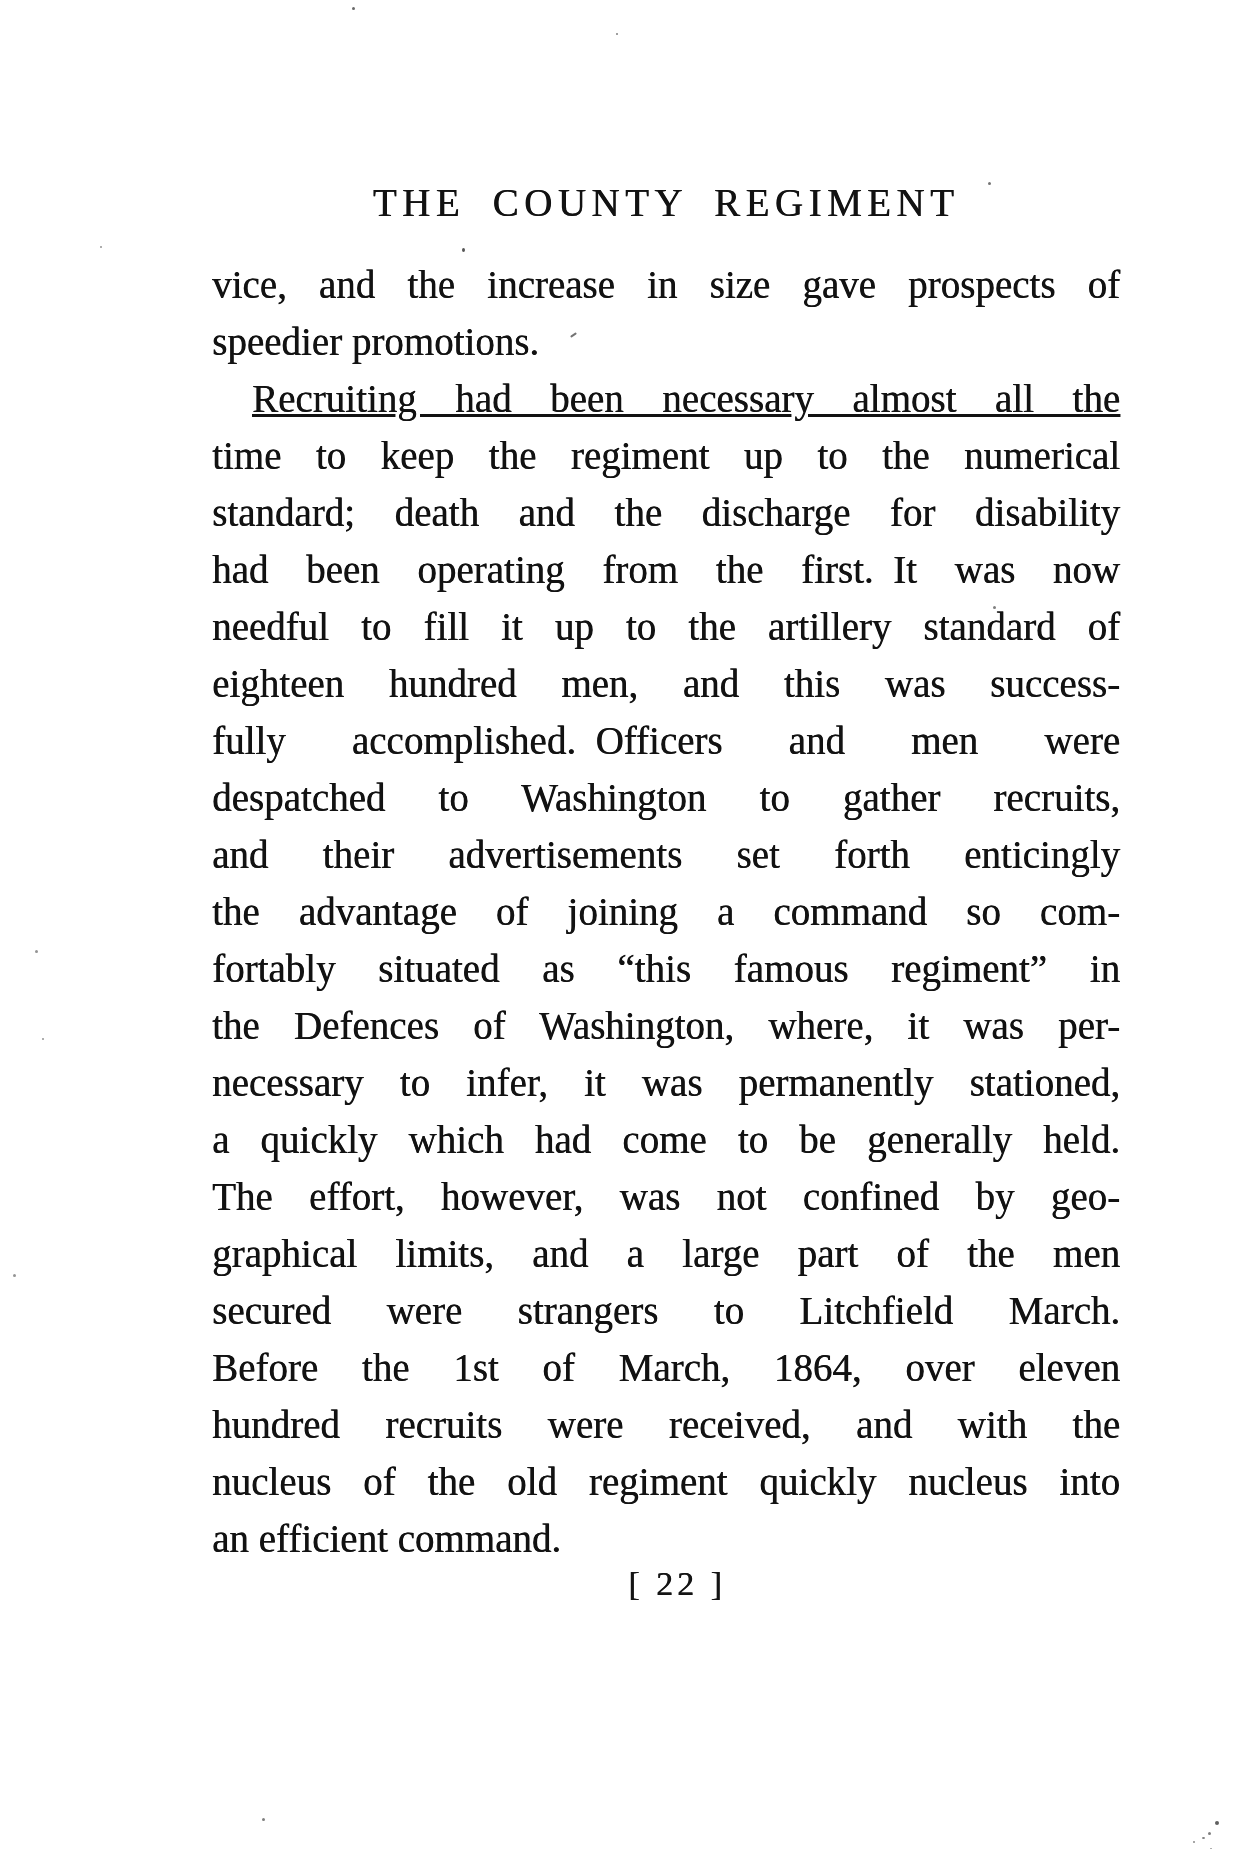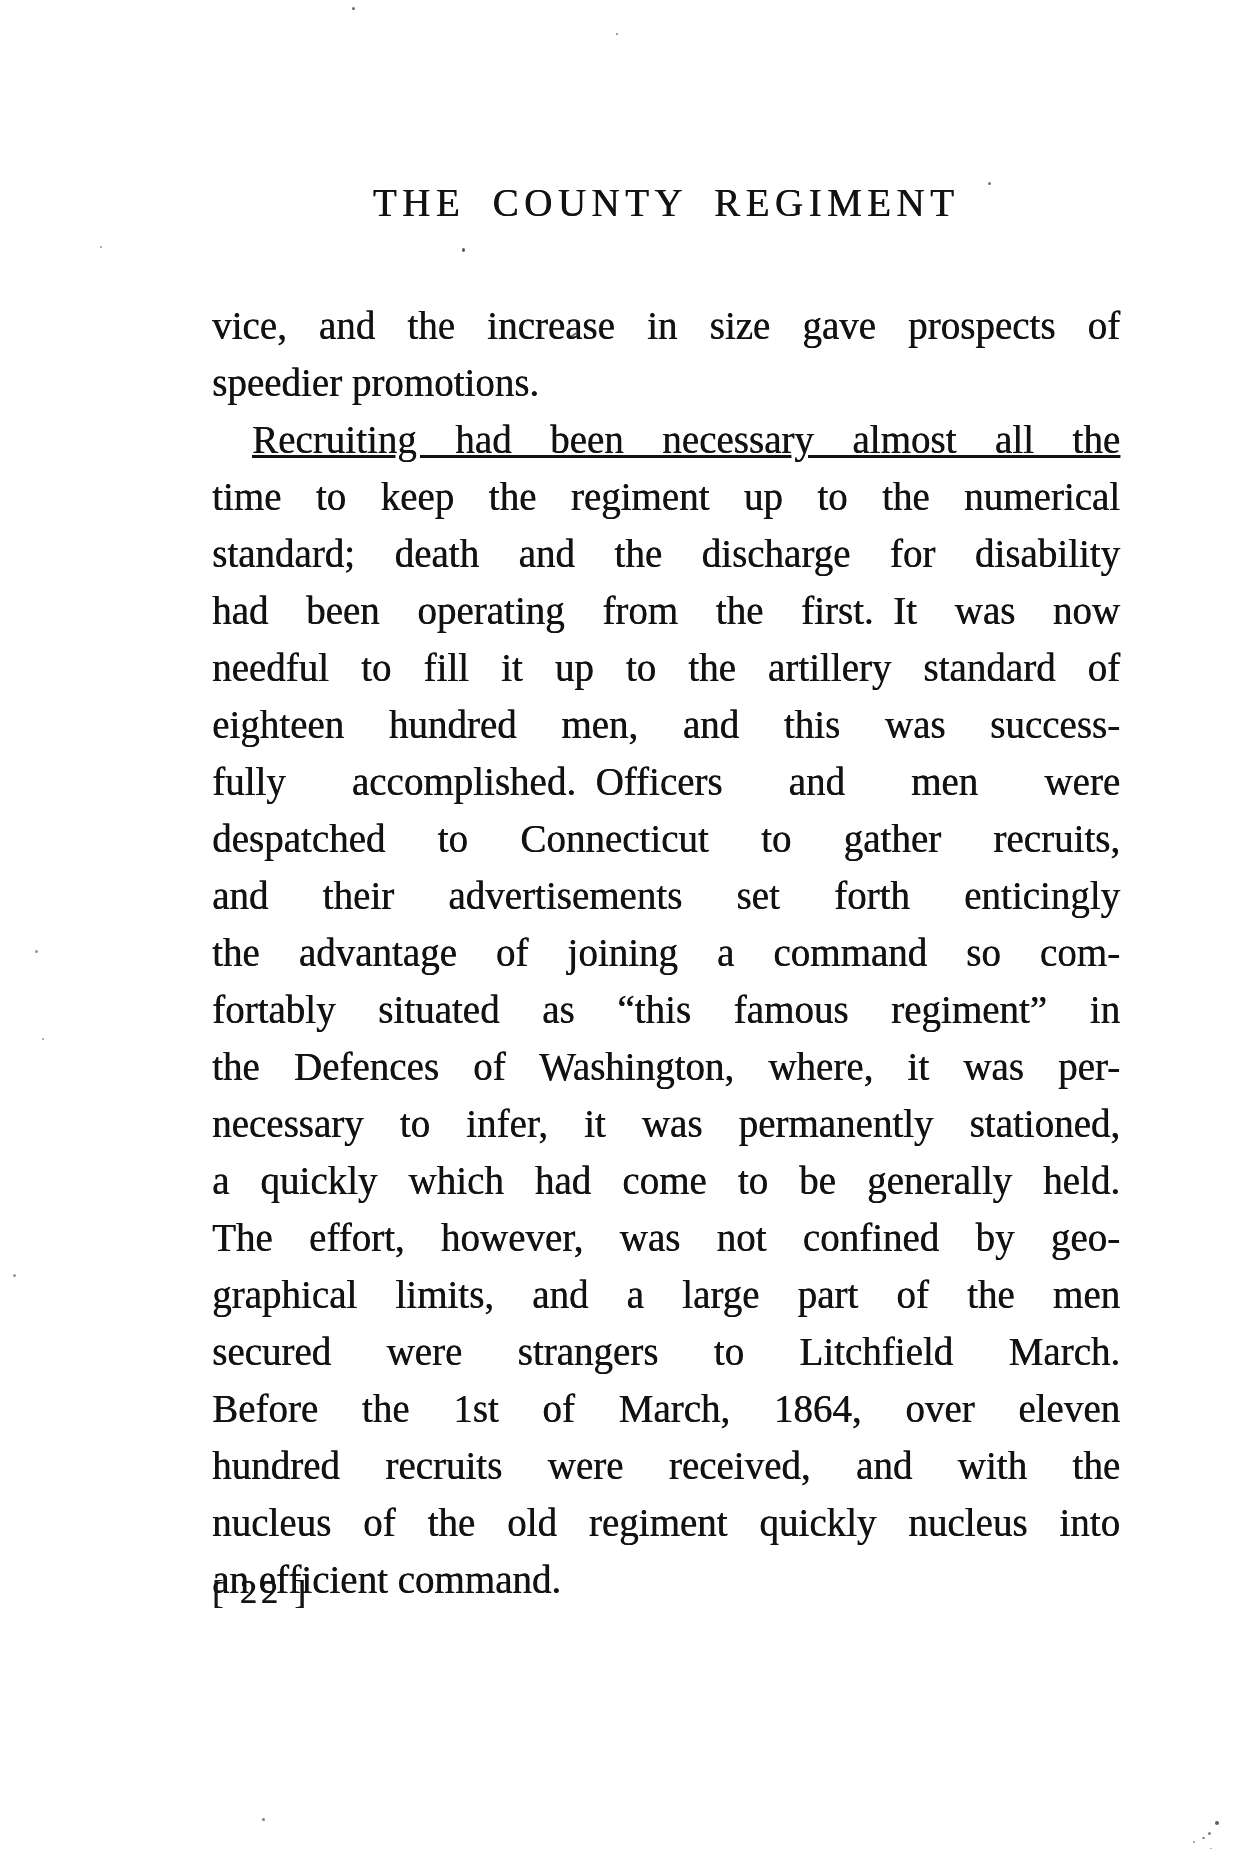--- a/index.html
+++ b/index.html
@@ -17,21 +17,21 @@
     text-align:center;
     font-size:39px;
     letter-spacing:0.14em;
     word-spacing:0.32em;
     color:#121212;
     text-shadow:0.5px 0 0 #121212;
     white-space:nowrap;
   }
   .text-block{
     position:absolute;
-    left:212px;top:256px;width:908px;margin-top:41px;
+    left:212px;top:256px;width:908px;
   }
   .line{
     height:57px;
     line-height:57px;
     font-size:39px;
     text-align:justify;
     text-align-last:justify;
     white-space:nowrap;
     overflow:visible;
     color:#121212;
@@ -40,27 +40,26 @@
   .line.last{
     text-align-last:left;
   }
   .line.indent{
     text-indent:40px;
     text-decoration:underline;
   }
   .folio{
     position:absolute;
     left:212px;top:1562px;width:930px;
-    text-align:left;
+    text-align:center;
     font-size:34px;
     line-height:44px;
     letter-spacing:4px;
     color:#141414;
     text-shadow:0.6px 0 0 #141414;
-    margin-top:8px;
   }
   .speck{
     position:absolute;
     background:#2a2a2a;
     border-radius:50%;
   }
   .speck.dash{
     border-radius:1px;
     transform:rotate(-35deg);
   }
@@ -77,21 +76,21 @@
     <div class="line">vice, and the increase in size gave prospects of</div>
     <div class="line last">speedier promotions.</div>
 
     <div class="line indent">Recruiting had been necessary almost all the</div>
     <div class="line">time to keep the regiment up to the numerical</div>
     <div class="line">standard; death and the discharge for disability</div>
     <div class="line">had been operating from the first. It was now</div>
     <div class="line">needful to fill it up to the artillery standard of</div>
     <div class="line">eighteen hundred men, and this was success-</div>
     <div class="line">fully accomplished. Officers and men were</div>
-    <div class="line">despatched to Connecticut to gather recruits,</div>
+    <div class="line">despatched to Washington to gather recruits,</div>
     <div class="line">and their advertisements set forth enticingly</div>
     <div class="line">the advantage of joining a command so com-</div>
     <div class="line">fortably situated as “this famous regiment” in</div>
     <div class="line">the Defences of Washington, where, it was per-</div>
     <div class="line">necessary to infer, it was permanently stationed,</div>
     <div class="line">a quickly which had come to be generally held.</div>
     <div class="line">The effort, however, was not confined by geo-</div>
     <div class="line">graphical limits, and a large part of the men</div>
     <div class="line">secured were strangers to Litchfield March.</div>
     <div class="line">Before the 1st of March, 1864, over eleven</div>

